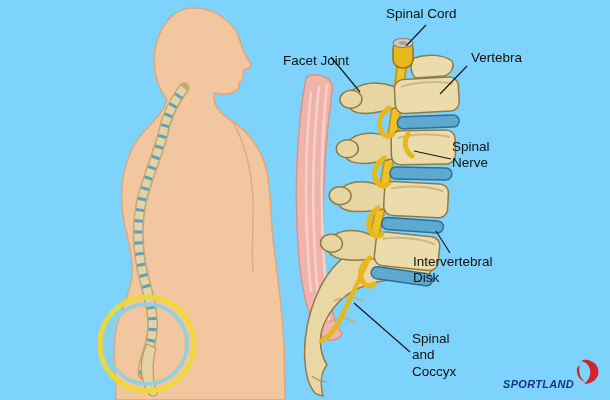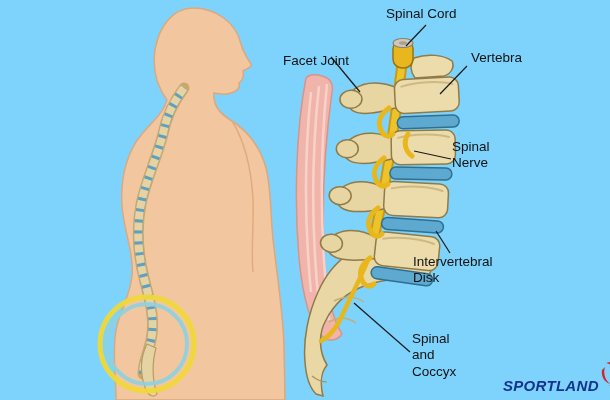--- a/index.html
+++ b/index.html
@@ -17,21 +17,21 @@
   #lbl-facet-joint{left:283px;top:41px;margin-top:12px;}
   #lbl-vertebra{left:471px;top:50px;}
   #lbl-spinal-nerve{left:452px;top:139px;width:50px;}
   #lbl-disk{left:413px;top:254px;width:100px;}
   #lbl-sacrum{left:412px;top:331px;width:60px;}
   .logo{
     position:absolute;left:503px;top:362px;display:flex;align-items:center;
   }
   .logo-text{
     font-family:"Liberation Sans",sans-serif;
-    font-style:italic;font-weight:700;font-size:15px;letter-spacing:.3px;
+    font-style:italic;font-weight:700;font-size:11px;letter-spacing:.3px;
     color:#16338e;
     margin-top:15px;
   }
   .logo-icon{margin-left:2px;transform:translateY(-4px);}
 </style>
 </head>
 <body>
 
 <div id="stage">
 

